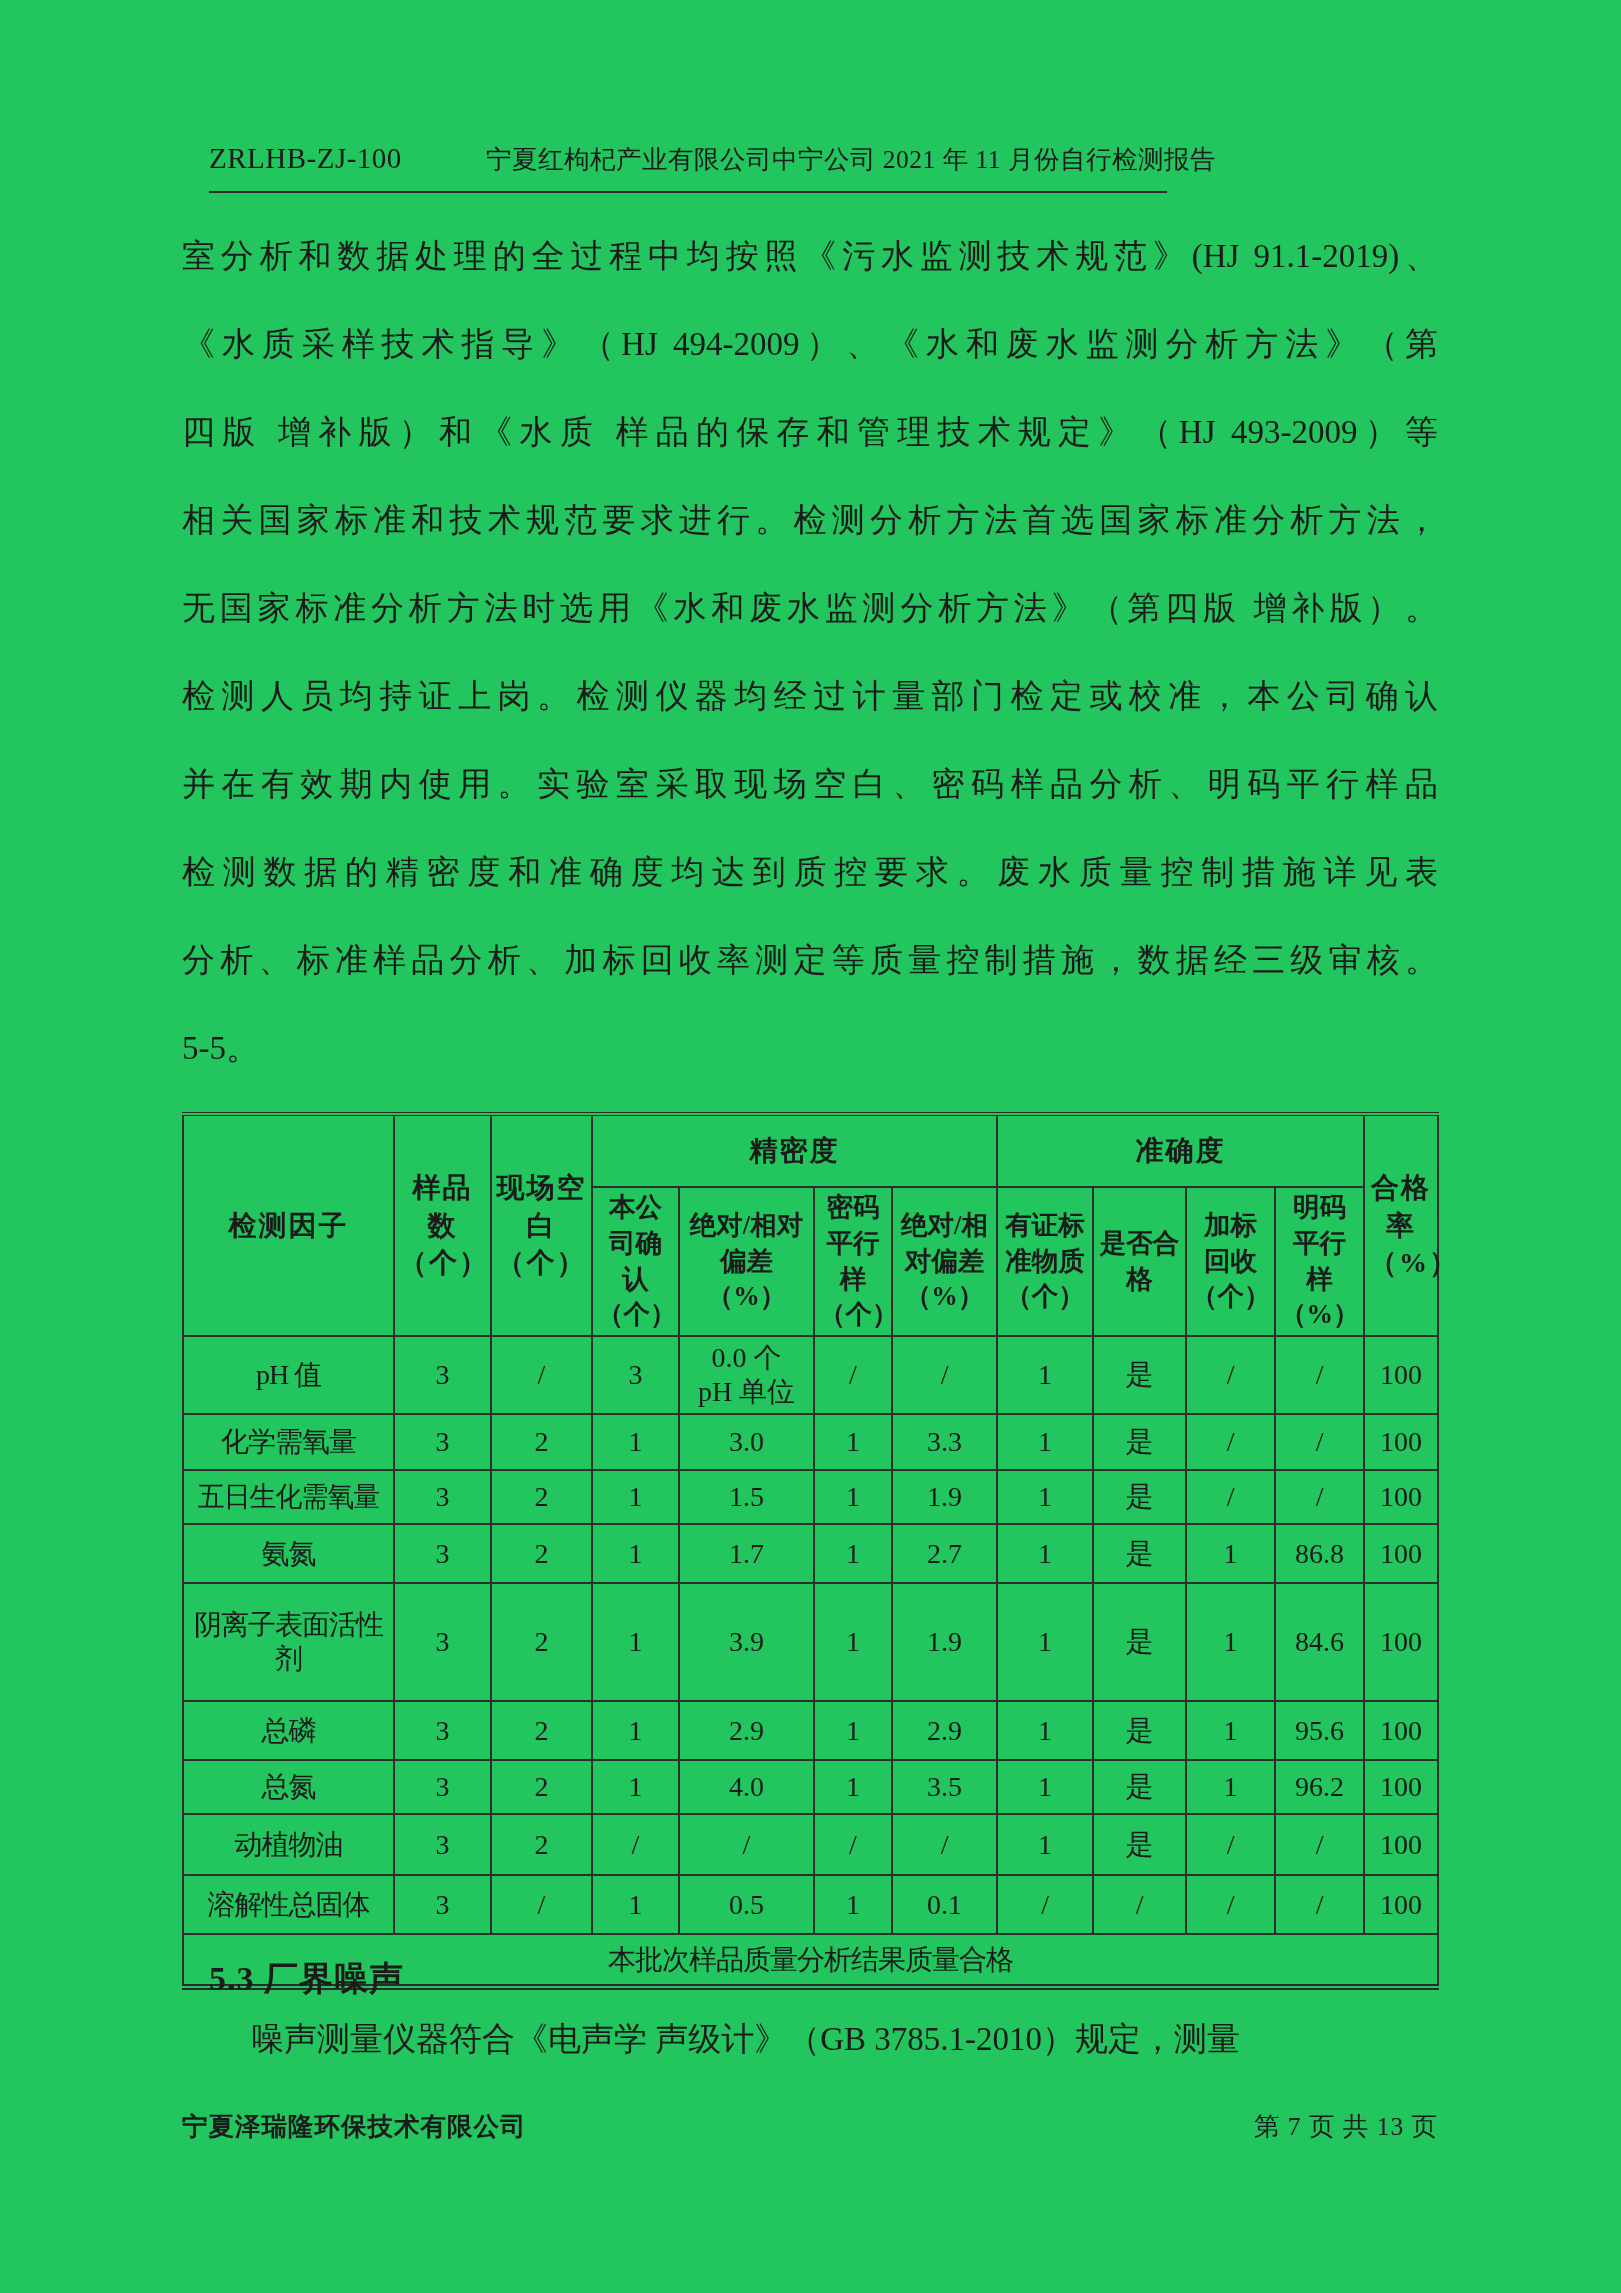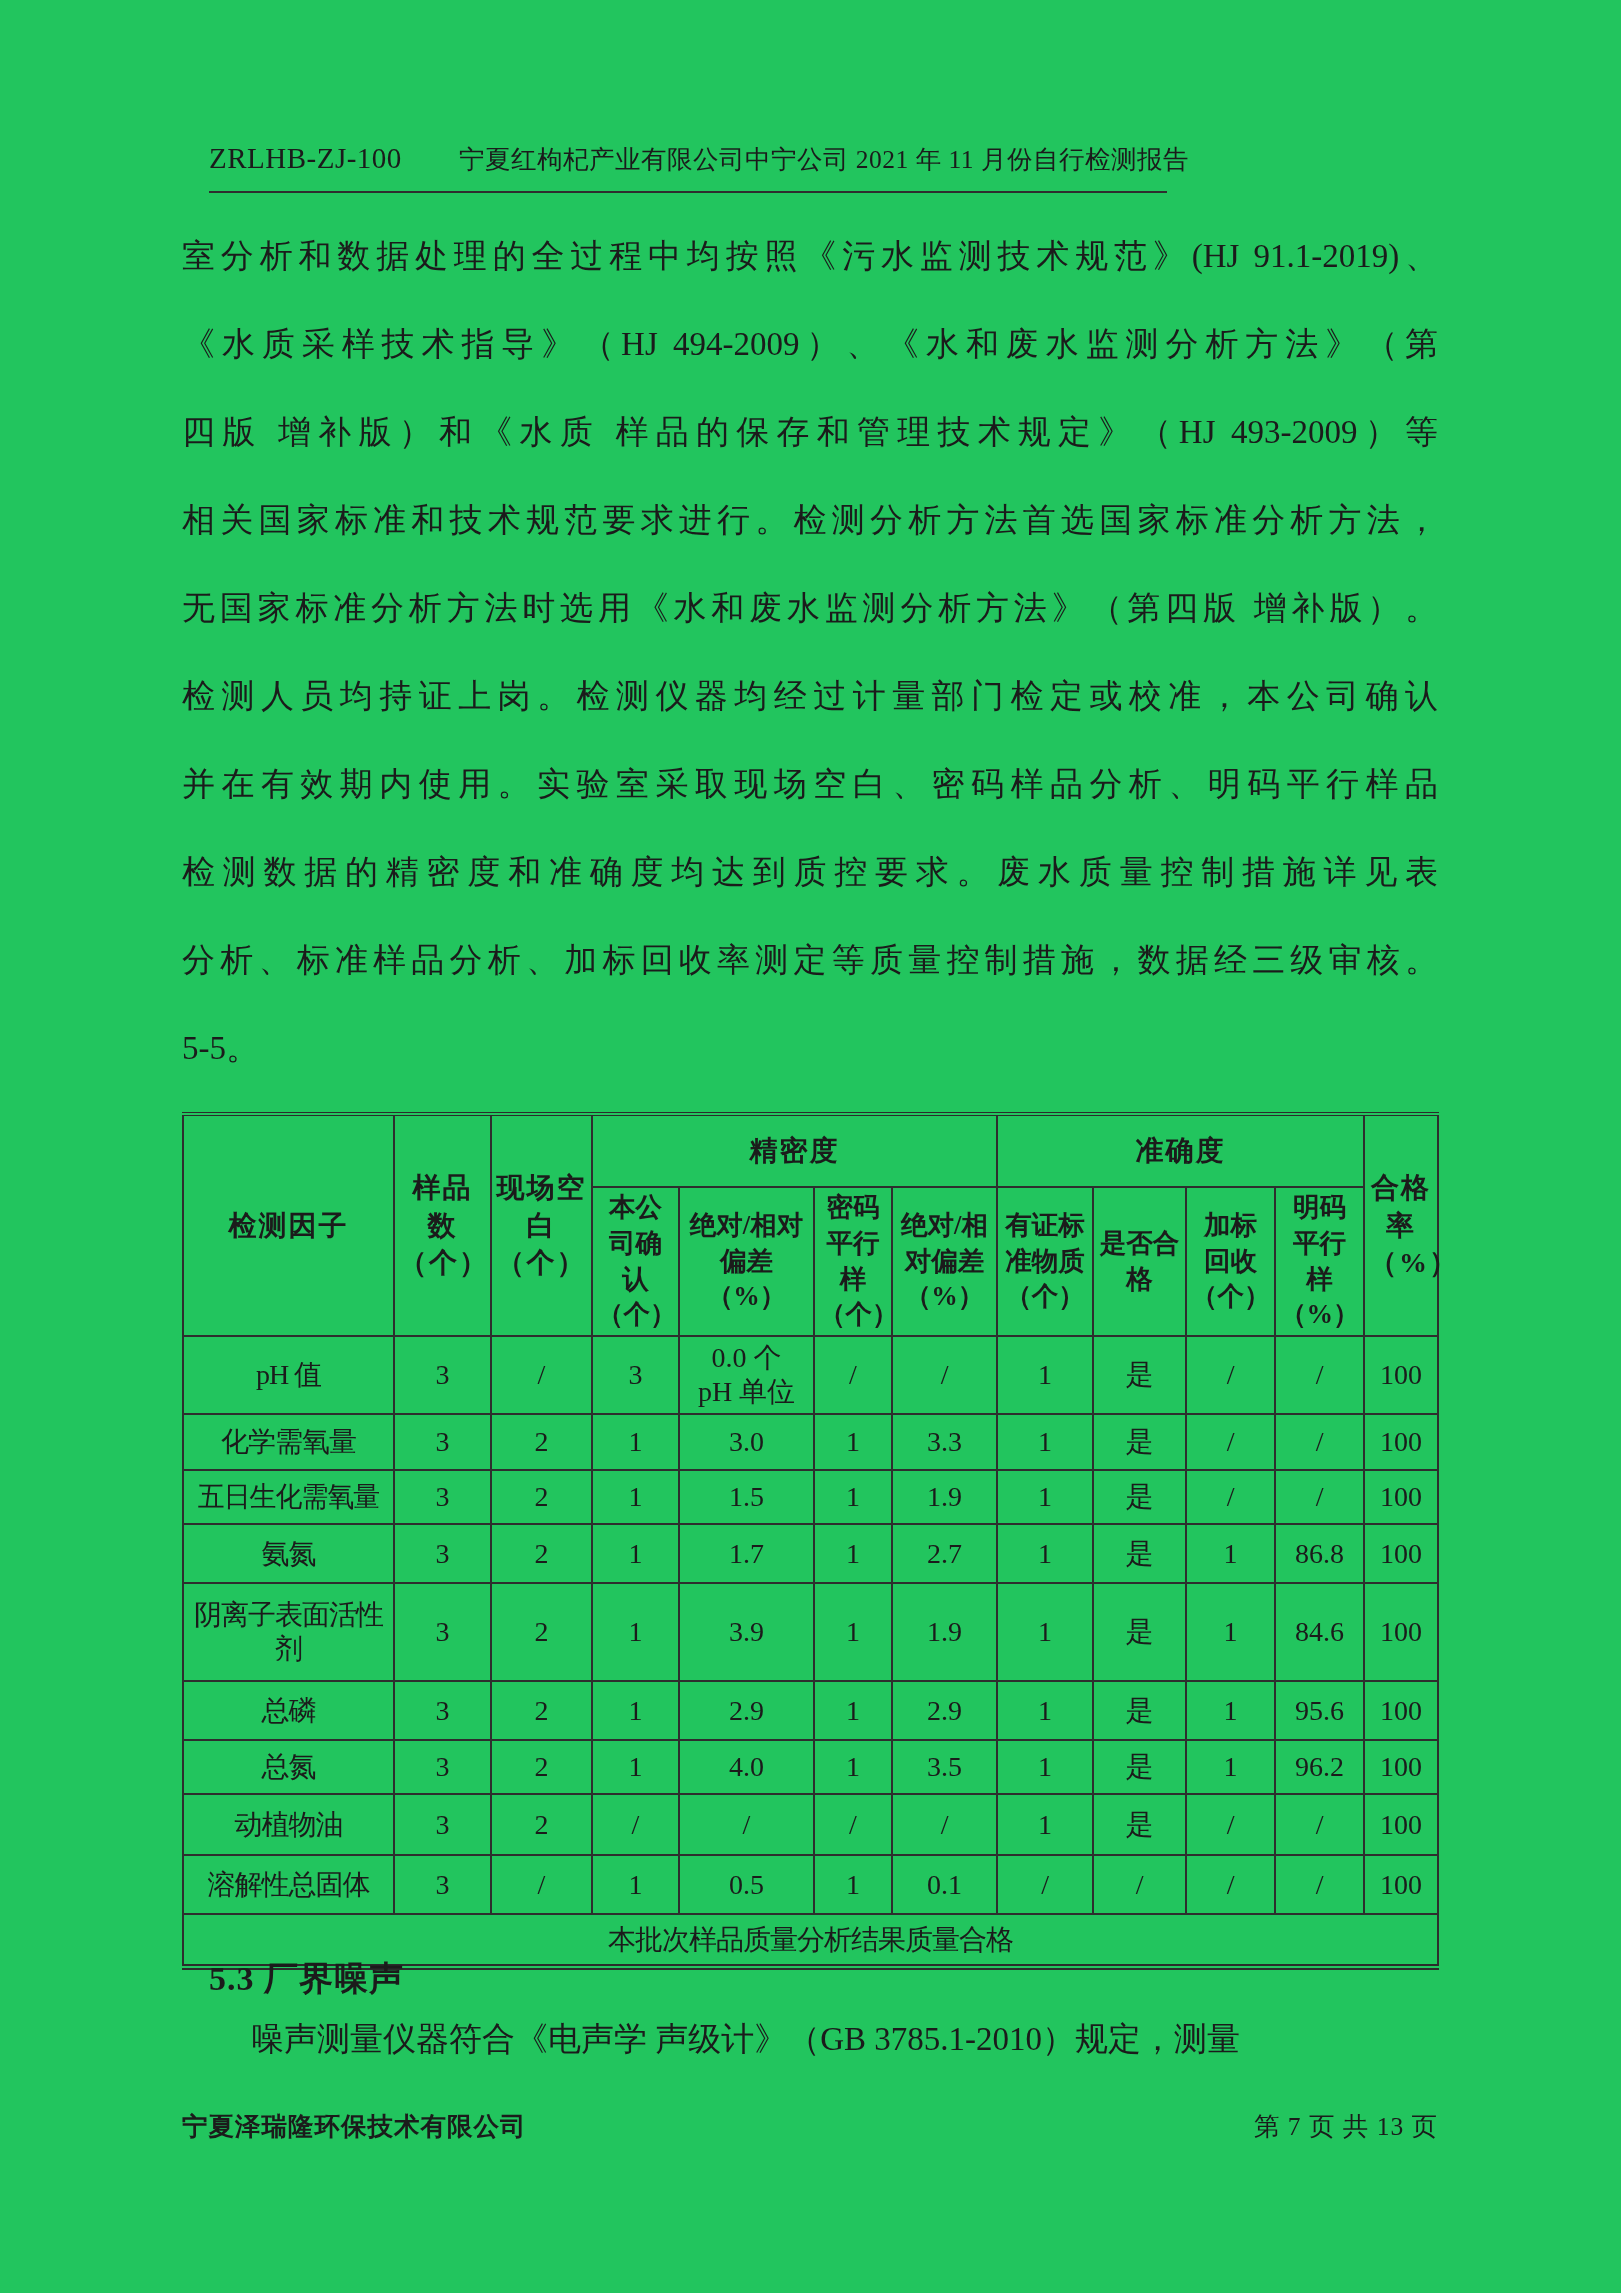--- a/index.html
+++ b/index.html
@@ -21,21 +21,21 @@
     position: absolute;
     left: 209px; top: 142px;
     width: 958px;
     display: flex;
     align-items: baseline;
     gap: 57px;
     padding-bottom: 13.7px;
     border-bottom: 2.9px solid #2e2e2e;
   }
   .doc-code { font-size: 29px; letter-spacing: 0.5px; white-space: nowrap; }
-  .doc-title { font-size: 25.5px; white-space: nowrap; letter-spacing: 0.5px; }
+  .doc-title { font-size: 25.5px; white-space: nowrap; letter-spacing: 0.5px; margin-left: 27px; }
 
   
   .body-text {
     position: absolute;
     left: 182px; top: 212px;
     width: 1256px;
     font-size: 33px;
   }
   .bodyline {
     height: 88px;
@@ -94,21 +94,21 @@
   }
   table.qc-table td:first-child {
     letter-spacing: -1px;
     padding: 2px 2px;
   }
   tbody tr:nth-child(1) { height: 78px; }
   tbody tr:nth-child(2) { height: 56px; }
   tbody tr:nth-child(3) { height: 54px; }
   tbody tr:nth-child(3) td:first-child { transform: scaleX(0.96); }
   tbody tr:nth-child(4) { height: 59px; }
-  tbody tr:nth-child(5) { height: 98px; padding-left: 36px; }
+  tbody tr:nth-child(5) { height: 118px; padding-left: 36px; }
   tbody tr:nth-child(6) { height: 59px; }
   tbody tr:nth-child(7) { height: 54px; }
   tbody tr:nth-child(8) { height: 61px; }
   tbody tr:nth-child(9) { height: 59px; }
   tfoot td { height: 45px; font-size: 29px; letter-spacing: 1px; }
 
   
   .section-heading {
     position: absolute;
     left: 209px; top: 1956px;

